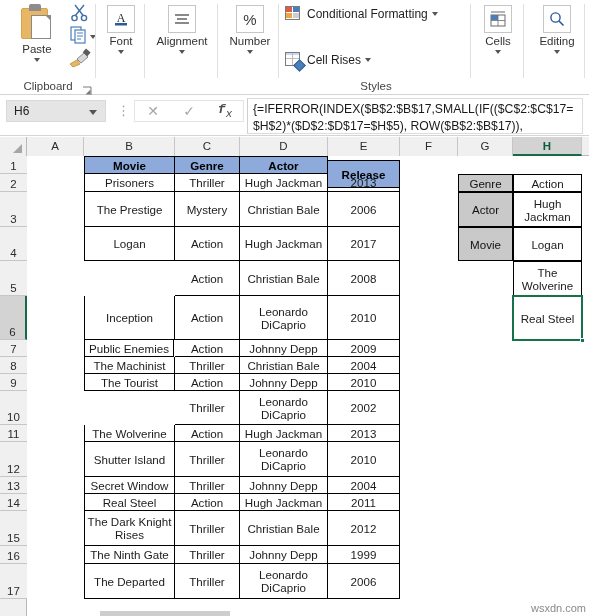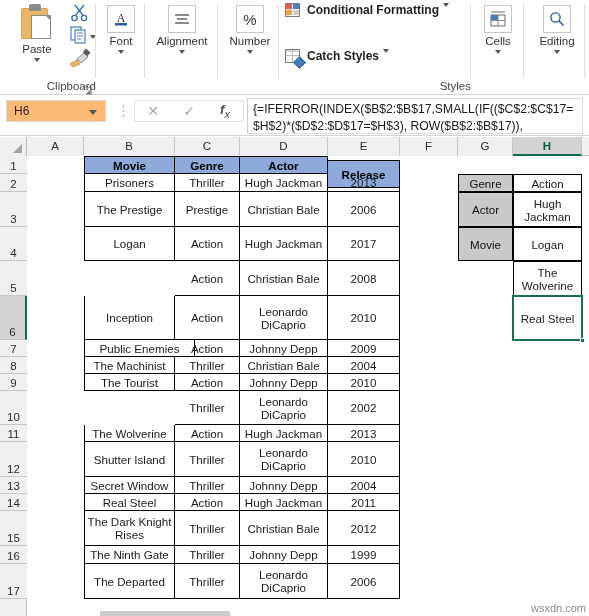--- a/index.html
+++ b/index.html
@@ -12,21 +12,21 @@
 
   
   #ribbon {
     position: absolute; left: 0; top: 0; width: 589px; height: 95px;
     background: #ffffff;
     border-bottom: 1px solid #d4d4d4;
   }
   .grp { position: absolute; top: 0; height: 95px; }
   .grp-label {
     position: absolute; bottom: 3px; width: 100%;
-    text-align: right; font-size: 11.5px; color: #444;
+    text-align: center; font-size: 11.5px; color: #444;
   }
   .grp-sep {
     position: absolute; top: 4px; height: 74px; width: 1px; background: #e0e0e0;
   }
 
   
   #grp-clipboard { left: 0; width: 96px; }
   #paste-btn {
     position: absolute; left: 6px; top: 2px; width: 62px; height: 72px;
     text-align: center; cursor: pointer;
@@ -76,21 +76,21 @@
   .bigbtn .blabel { font-size: 11.5px; color: #333; }
 
   #grp-font { left: 97px; width: 48px; }
   #grp-align { left: 146px; width: 72px; }
   #grp-number { left: 219px; width: 60px; }
 
   
   #grp-styles { left: 281px; width: 190px; }
   .style-row {
     position: absolute; left: 4px; height: 22px; width: 176px;
-    display: flex; align-items: flex-start; cursor: pointer; font-size: 12px; color: #1f1f1f; font-weight: bold;
+    display: flex; align-items: center; cursor: pointer; font-size: 12px; color: #1f1f1f;
   }
   .style-ico {
     width: 17px; height: 16px; margin-right: 5px; position: relative; flex: none;
   }
   .mini-grid {
     position: absolute; left: 0; top: 0; width: 15px; height: 14px;
     background: #fff; border: 1px solid #7b7b7b;
   }
   .mini-grid i {
     position: absolute; display: block; width: 6px; height: 5px;
@@ -108,40 +108,40 @@
   #grp-cells { left: 472px; width: 52px; }
   #grp-editing { left: 525px; width: 60px; }
 
   
   #formula-bar {
     position: absolute; left: 0; top: 96px; width: 589px; height: 40px;
     background: #ffffff; border-bottom: 1px solid #d4d4d4;
   }
   #name-box {
     position: absolute; left: 6px; top: 4px; width: 100px; height: 22px;
-    border: 1px solid #d9d9d9; background: #fdba74;
+    border: 1px solid #d9d9d9; background: #e5e5e5;
     font-size: 12px; color: #222; padding: 3px 0 0 7px;
   }
   #name-box-caret {
     position: absolute; right: 8px; top: 9px;
     width: 0; height: 0;
     border-left: 4px solid transparent; border-right: 4px solid transparent;
     border-top: 5px solid #555;
   }
   #fb-dots {
     position: absolute; left: 117px; top: 9px; font-size: 13px; color: #9a9a9a;
     letter-spacing: 0; line-height: 11px;
   }
   #fb-buttons {
     position: absolute; left: 134px; top: 4px; width: 110px; height: 22px;
     border: 1px solid #e4e4e4; background: #fff;
     display: flex; align-items: center;
   }
   .fbbtn { width: 36px; text-align: center; font-size: 14px; color: #a6a6a6; cursor: pointer; }
-  #fb-fx { font-style: italic; color: #4a4a4a; font-size: 13px; font-family: Liberation Sans, sans-serif; }
+  #fb-fx { font-style: italic; color: #4a4a4a; font-size: 13px; font-family: Liberation Mono, monospace; }
   #formula-input {
     position: absolute; left: 247px; top: 2px; width: 336px; height: 36px;
     border: 1px solid #dcdcdc; border-left: 1px solid #cfcfcf;
     background: #fff; overflow: hidden;
     font-size: 12.2px; color: #1a1a1a; padding: 2px 4px 0 5px;
     line-height: 17px; white-space: pre-wrap; word-break: break-all;
     cursor: text;
   }
 
   
@@ -330,21 +330,21 @@
     </div>
     <div class="style-row" style="top:49px;">
       <span class="style-ico">
         <span class="mini-grid">
           <i style="left:0;top:0;width:13px;height:2px;background:#c9d8ee;"></i>
           <i style="left:0;top:5px;width:13px;height:1px;background:#bdbdbd;"></i>
           <i style="left:6px;top:0;width:1px;height:12px;background:#bdbdbd;"></i>
         </span>
         <span class="brush-tip"></span>
       </span>
-      <span>Catch Styles</span>
+      <span>Cell Rises</span>
       <span class="tri-sm"></span>
     </div>
     <div class="grp-label">Styles</div>
     <div class="grp-sep" style="right:0;"></div>
   </div>
 
   <div class="grp" id="grp-cells">
     <div class="bigbtn" style="left:6px; width:40px;">
       <div class="bx">
         <svg width="20" height="18" viewBox="0 0 20 18">
@@ -380,21 +380,21 @@
   <div id="name-box">
     <span>H6</span>
     <span id="name-box-caret"></span>
   </div>
   <div id="fb-dots">⋮</div>
   <div id="fb-buttons">
     <div class="fbbtn">✕</div>
     <div class="fbbtn">✓</div>
     <div class="fbbtn" id="fb-fx"><b>f</b><sub>x</sub></div>
   </div>
-  <div id="formula-input">{=IFERROR(INDEX($B$2:$B$17,SMALL(IF(($C$2:$C$17=$H$2)*($D$2:$D$17=$H$3), ROW($B$2:$B$17)),</div>
+  <div id="formula-input">{=IFERROR(INDEX($B$2:$B$17,SMALL(IF(($C$2:$C$17=$H$2)*($D$2:$D$17=$H$5), ROW($B$2:$B$17)),</div>
 </div>
 
 <div id="grid-wrap">
   <div id="colhdr">
     <div id="corner-box"></div>
   <div class="ch" style="left: 27px; width: 57px;">A</div>
       <div class="ch" style="left: 84px; width: 91px;">B</div>
       <div class="ch" style="left: 175px; width: 65px;">C</div>
       <div class="ch" style="left: 240px; width: 88px;">D</div>
       <div class="ch" style="left: 328px; width: 72px;">E</div>
@@ -424,35 +424,35 @@
   <div id="cells-layer">
       <div class="cell tbl-hdr tbl-top tbl-left" style="left: 57px; top: 0px; width: 91px; height: 18px;">Movie</div>
       <div class="cell tbl-hdr tbl-top" style="left: 148px; top: 0px; width: 65px; height: 18px;">Genre</div>
       <div class="cell tbl-hdr tbl-top" style="left: 213px; top: 0px; width: 88px; height: 18px;">Actor</div>
       <div class="cell tbl-hdr tbl-top" style="left: 301px; top: 4px; width: 72px; height: 28px;">Release</div>
       <div class="cell tbl-cell tbl-left" style="left: 57px; top: 18px; width: 91px; height: 18px;">Prisoners</div>
       <div class="cell tbl-cell" style="left: 148px; top: 18px; width: 65px; height: 18px;">Thriller</div>
       <div class="cell tbl-cell" style="left: 213px; top: 18px; width: 88px; height: 18px;">Hugh Jackman</div>
       <div class="cell tbl-cell" style="left: 301px; top: 18px; width: 72px; height: 18px;">2013</div>
       <div class="cell tbl-cell tbl-left" style="left: 57px; top: 36px; width: 91px; height: 35px;">The Prestige</div>
-      <div class="cell tbl-cell" style="left: 148px; top: 36px; width: 65px; height: 35px;">Prestige</div>
+      <div class="cell tbl-cell" style="left: 148px; top: 36px; width: 65px; height: 35px;">Mystery</div>
       <div class="cell tbl-cell" style="left: 213px; top: 36px; width: 88px; height: 35px;">Christian Bale</div>
       <div class="cell tbl-cell" style="left: 301px; top: 36px; width: 72px; height: 35px;">2006</div>
       <div class="cell tbl-cell tbl-left" style="left: 57px; top: 71px; width: 91px; height: 34px;">Logan</div>
       <div class="cell tbl-cell" style="left: 148px; top: 71px; width: 65px; height: 34px;">Action</div>
       <div class="cell tbl-cell" style="left: 213px; top: 71px; width: 88px; height: 34px;">Hugh Jackman</div>
       <div class="cell tbl-cell" style="left: 301px; top: 71px; width: 72px; height: 34px;">2017</div>
       <div class="cell tbl-cell" style="left: 148px; top: 105px; width: 65px; height: 35px;">Action</div>
       <div class="cell tbl-cell" style="left: 213px; top: 105px; width: 88px; height: 35px;">Christian Bale</div>
       <div class="cell tbl-cell" style="left: 301px; top: 105px; width: 72px; height: 35px;">2008</div>
       <div class="cell tbl-cell tbl-left" style="left: 57px; top: 140px; width: 91px; height: 44px;">Inception</div>
       <div class="cell tbl-cell" style="left: 148px; top: 140px; width: 65px; height: 44px;">Action</div>
       <div class="cell tbl-cell" style="left: 213px; top: 140px; width: 88px; height: 44px;">Leonardo DiCaprio</div>
       <div class="cell tbl-cell" style="left: 301px; top: 140px; width: 72px; height: 44px;">2010</div>
-      <div class="cell tbl-cell tbl-left" style="left: 57px; top: 184px; width: 111px; height: 17px;">Public Enemies</div>
+      <div class="cell tbl-cell tbl-left" style="left: 57px; top: 184px; width: 90px; height: 17px;">Public Enemies</div>
       <div class="cell tbl-cell" style="left: 148px; top: 184px; width: 65px; height: 17px;">Action</div>
       <div class="cell tbl-cell" style="left: 213px; top: 184px; width: 88px; height: 17px;">Johnny Depp</div>
       <div class="cell tbl-cell" style="left: 301px; top: 184px; width: 72px; height: 17px;">2009</div>
       <div class="cell tbl-cell tbl-left" style="left: 57px; top: 201px; width: 91px; height: 17px;">The Machinist</div>
       <div class="cell tbl-cell" style="left: 148px; top: 201px; width: 65px; height: 17px;">Thriller</div>
       <div class="cell tbl-cell" style="left: 213px; top: 201px; width: 88px; height: 17px;">Christian Bale</div>
       <div class="cell tbl-cell" style="left: 301px; top: 201px; width: 72px; height: 17px;">2004</div>
       <div class="cell tbl-cell tbl-left" style="left: 57px; top: 218px; width: 91px; height: 17px;">The Tourist</div>
       <div class="cell tbl-cell" style="left: 148px; top: 218px; width: 65px; height: 17px;">Action</div>
       <div class="cell tbl-cell" style="left: 213px; top: 218px; width: 88px; height: 17px;">Johnny Depp</div>

